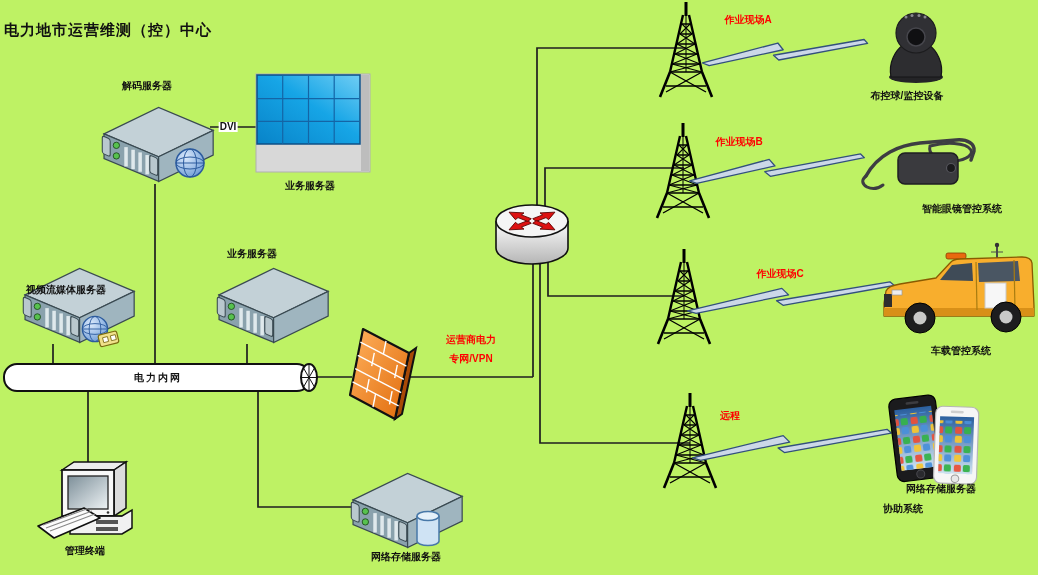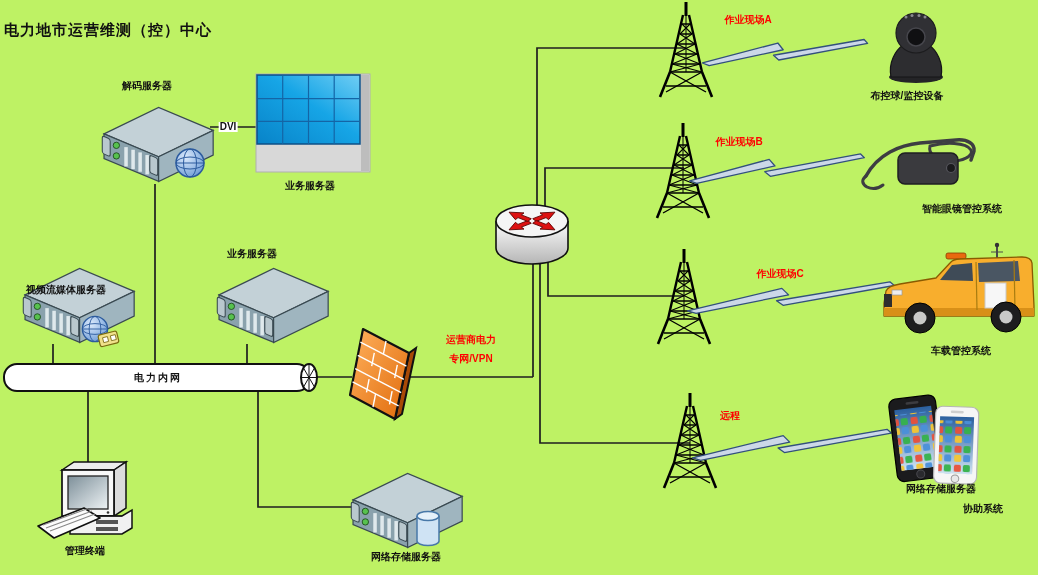--- a/index.html
+++ b/index.html
@@ -292,14 +292,14 @@
   <div class="lbl" style="left:907px;top:96px;">布控球/监控设备</div>
 
   <div class="lbl red" style="left:739px;top:142px;">作业现场B</div>
   <div class="lbl" style="left:928px;top:209px;margin-left:34px;">智能眼镜管控系统</div>
 
   <div class="lbl red" style="left:744px;top:274px;margin-left:36px;">作业现场C</div>
   <div class="lbl" style="left:961px;top:351px;">车载管控系统</div>
 
   <div class="lbl red" style="left:730px;top:416px;text-align:center;">远程</div>
   <div class="lbl" style="left:941px;top:489px;">网络存储服务器</div>
-  <div class="lbl" style="left:983px;top:509px;">协助系统</div>
+  <div class="lbl" style="left:903px;top:509px;">协助系统</div>
 </div>
 
 </body></html>

